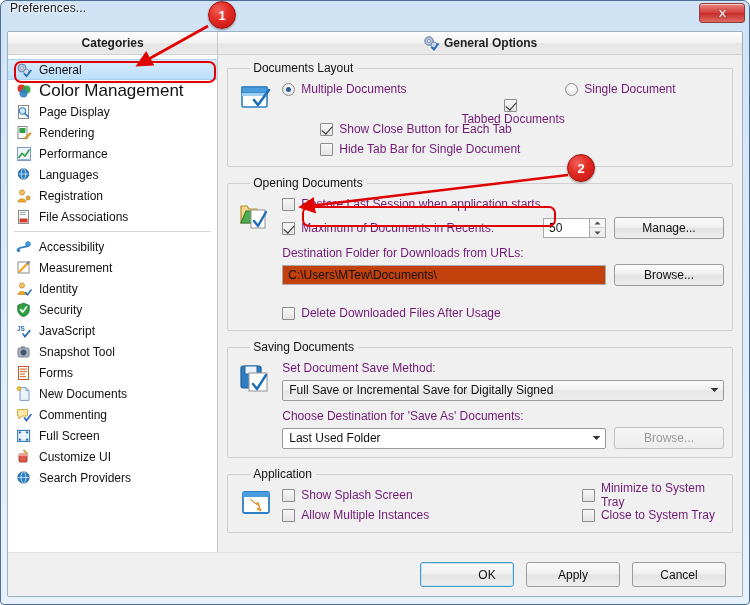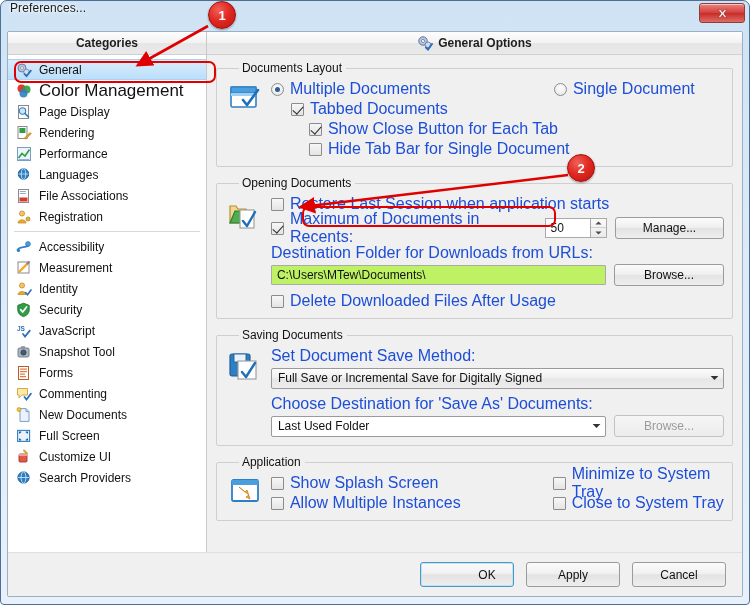--- a/index.html
+++ b/index.html
@@ -128,21 +128,21 @@
     color: #111;
     padding: 0 4px 0 3px;
     margin-left: 14px;
   }
   .group-inner { display: flex; gap: 6px; }
   .group-icon { width: 40px; flex: 0 0 40px; display:flex; justify-content:center; padding-top: 4px; }
   .group-fields { flex: 1 1 auto; min-width: 0; }
 
   .row { display: flex; align-items: center; height: 20px; }
   .row.tall { height: 24px; }
-  .lbl { font-size: 16px; color: #1d4ed8; }
+  .lbl { font-size: 12px; color: #701a75; }
 
   
   .cb {
     width: 13px; height: 13px; flex: 0 0 13px;
     border: 1px solid #8c8c8c;
     background: linear-gradient(to bottom, #f7f7f7, #e4e4e4);
     margin-right: 6px;
     position: relative;
     border-radius: 1px;
     cursor: pointer;
@@ -167,28 +167,28 @@
   }
   .rb.checked::after {
     content: "";
     position: absolute;
     left: 3px; top: 3px;
     width: 5px; height: 5px;
     border-radius: 50%;
     background: #2b5f96;
   }
 
-  .indent1 { margin-left: 20px; }
+  .indent1 { margin-left: 20px; flex-direction: column; }
   .indent2 { margin-left: 38px; }
 
   
   .textbox {
     height: 20px;
     border: 1px solid #aaaaaa;
-    background: #bef264;
+    background: #c2410c;
     font-size: 12px;
     color: #111;
     display: flex; align-items: center;
     padding: 0 5px;
     border-radius: 1px;
   }
   .spin {
     width: 46px; height: 20px;
     border: 1px solid #aaa; border-right: none;
     background: #fff;
@@ -347,34 +347,34 @@
             <div class="cat-item">
               <span class="cat-icon"><svg width="16" height="16" viewBox="0 0 16 16">
                   <circle cx="7.5" cy="7" r="5.2" fill="#2f7fc4" stroke="#1d5f98" stroke-width="1"></circle>
                   <ellipse cx="7.5" cy="7" rx="2.2" ry="5.2" fill="none" stroke="#cfe6f7" stroke-width=".8"></ellipse>
                   <path d="M2.4 7 H12.6" stroke="#cfe6f7" stroke-width=".8"></path>
                 </svg></span>
               <span style="font-size: 12px;">Languages</span>
             </div>
             <div class="cat-item">
               <span class="cat-icon"><svg width="16" height="16" viewBox="0 0 16 16">
+                  <circle cx="6" cy="4.5" r="2.6" fill="#f5c066" stroke="#c28f2c" stroke-width=".8"></circle>
+                  <path d="M2 14 C2 9.8 10 9.8 10 14 Z" fill="#f5a623" stroke="#c28f2c" stroke-width=".8"></path>
+                  <circle cx="12" cy="10" r="2" fill="#e8b23a" stroke="#a8791a" stroke-width=".7"></circle>
+                </svg></span>
+              <span style="font-size: 12px;">Registration</span>
+            </div>
+            <div class="cat-item">
+              <span class="cat-icon"><svg width="16" height="16" viewBox="0 0 16 16">
                   <rect x="2.5" y="1.5" width="10" height="13" fill="#fff" stroke="#8a8a8a" stroke-width="1"></rect>
                   <rect x="3.5" y="9.5" width="8" height="4" fill="#d43b2f"></rect>
                   <rect x="3.8" y="3" width="6" height="1" fill="#9ab"></rect>
                   <rect x="3.8" y="5" width="6" height="1" fill="#9ab"></rect>
                 </svg></span>
               <span style="font-size: 12px;">File Associations</span>
-            </div>
-            <div class="cat-item">
-              <span class="cat-icon"><svg width="16" height="16" viewBox="0 0 16 16">
-                  <circle cx="6" cy="4.5" r="2.6" fill="#f5c066" stroke="#c28f2c" stroke-width=".8"></circle>
-                  <path d="M2 14 C2 9.8 10 9.8 10 14 Z" fill="#f5a623" stroke="#c28f2c" stroke-width=".8"></path>
-                  <circle cx="12" cy="10" r="2" fill="#e8b23a" stroke="#a8791a" stroke-width=".7"></circle>
-                </svg></span>
-              <span style="font-size: 12px;">Registration</span>
             </div>
             <div class="cat-sep"></div>
             <div class="cat-item">
               <span class="cat-icon"><svg width="16" height="16" viewBox="0 0 16 16">
                   <circle cx="12" cy="5" r="2.4" fill="#4a9ede" stroke="#2f7fc4" stroke-width=".8"></circle>
                   <path d="M1.5 11 C4 7 8 9 12 7" stroke="#2f7fc4" stroke-width="1.8" fill="none" stroke-linecap="round"></path>
                   <circle cx="2.5" cy="11.5" r="1.6" fill="#2f7fc4"></circle>
                 </svg></span>
               <span style="font-size: 12px;">Accessibility</span>
             </div>
@@ -421,32 +421,32 @@
                   <rect x="2.5" y="1.5" width="10" height="13" fill="#fff" stroke="#c05a2a" stroke-width="1"></rect>
                   <rect x="4" y="3.5" width="7" height="1.2" fill="#e07a3a"></rect>
                   <rect x="4" y="6" width="7" height="1.2" fill="#e07a3a"></rect>
                   <rect x="4" y="8.5" width="5" height="1.2" fill="#e07a3a"></rect>
                   <rect x="4" y="11" width="6" height="1.2" fill="#e07a3a"></rect>
                 </svg></span>
               <span style="font-size: 12px;">Forms</span>
             </div>
             <div class="cat-item">
               <span class="cat-icon"><svg width="16" height="16" viewBox="0 0 16 16">
-                  <path d="M1.5 2.5 H11.5 V9 H6 L3 12 V9 H1.5 Z" fill="#ffe9a8" stroke="#c8a43a" stroke-width=".9"></path>
-                  <path d="M8.5 11 L10.5 13.6 L15 7.6" stroke="#2a6fbb" stroke-width="1.7" fill="none" stroke-linecap="round"></path>
-                </svg></span>
-              <span style="font-size: 12px;">Commenting</span>
-            </div>
-            <div class="cat-item">
-              <span class="cat-icon"><svg width="16" height="16" viewBox="0 0 16 16">
                   <path d="M4 1.6 H10 L13 4.6 V14.4 H4 Z" fill="#eaf3fb" stroke="#7a9ec4" stroke-width="1"></path>
                   <path d="M10 1.6 V4.6 H13" fill="none" stroke="#7a9ec4" stroke-width="1"></path>
                   <circle cx="3" cy="2.6" r="2" fill="#f5c03a" stroke="#c8961a" stroke-width=".7"></circle>
                 </svg></span>
               <span style="font-size: 12px;">New Documents</span>
+            </div>
+            <div class="cat-item">
+              <span class="cat-icon"><svg width="16" height="16" viewBox="0 0 16 16">
+                  <path d="M1.5 2.5 H11.5 V9 H6 L3 12 V9 H1.5 Z" fill="#ffe9a8" stroke="#c8a43a" stroke-width=".9"></path>
+                  <path d="M8.5 11 L10.5 13.6 L15 7.6" stroke="#2a6fbb" stroke-width="1.7" fill="none" stroke-linecap="round"></path>
+                </svg></span>
+              <span style="font-size: 12px;">Commenting</span>
             </div>
             <div class="cat-item">
               <span class="cat-icon"><svg width="16" height="16" viewBox="0 0 16 16">
                   <rect x="1.6" y="2.4" width="12" height="11" fill="#eaf3fb" stroke="#2f7fc4" stroke-width="1.1"></rect>
                   <path d="M3.6 5.6 V4.2 H5.2 M11.4 5.6 V4.2 H9.8 M3.6 10.4 V11.8 H5.2 M11.4 10.4 V11.8 H9.8" stroke="#1d5f98" stroke-width="1.3" fill="none"></path>
                 </svg></span>
               <span style="font-size: 12px;">Full Screen</span>
             </div>
             <div class="cat-item">
               <span class="cat-icon"><svg width="16" height="16" viewBox="0 0 16 16">
@@ -559,21 +559,21 @@
                   </span>
                   <span class="btn" style="margin-left:8px;width:110px;">Manage...</span>
                 </div>
                 <div class="row" style="margin-top:3px;">
                   <span class="lbl">Destination Folder for Downloads from URLs:</span>
                 </div>
                 <div class="row tall">
                   <span class="textbox" style="flex:1 1 auto;">C:\Users\MTew\Documents\</span>
                   <span class="btn" style="margin-left:8px;width:110px;">Browse...</span>
                 </div>
-                <div class="row" style="margin-top:4px;">
+                <div class="row" style="margin-top:16px;">
                   <span class="cb"></span>
                   <span class="lbl">Delete Downloaded Files After Usage</span>
                 </div>
               </div>
             </div>
           </fieldset>
 
           <fieldset class="group">
             <legend>Saving Documents</legend>
             <div class="group-inner">

